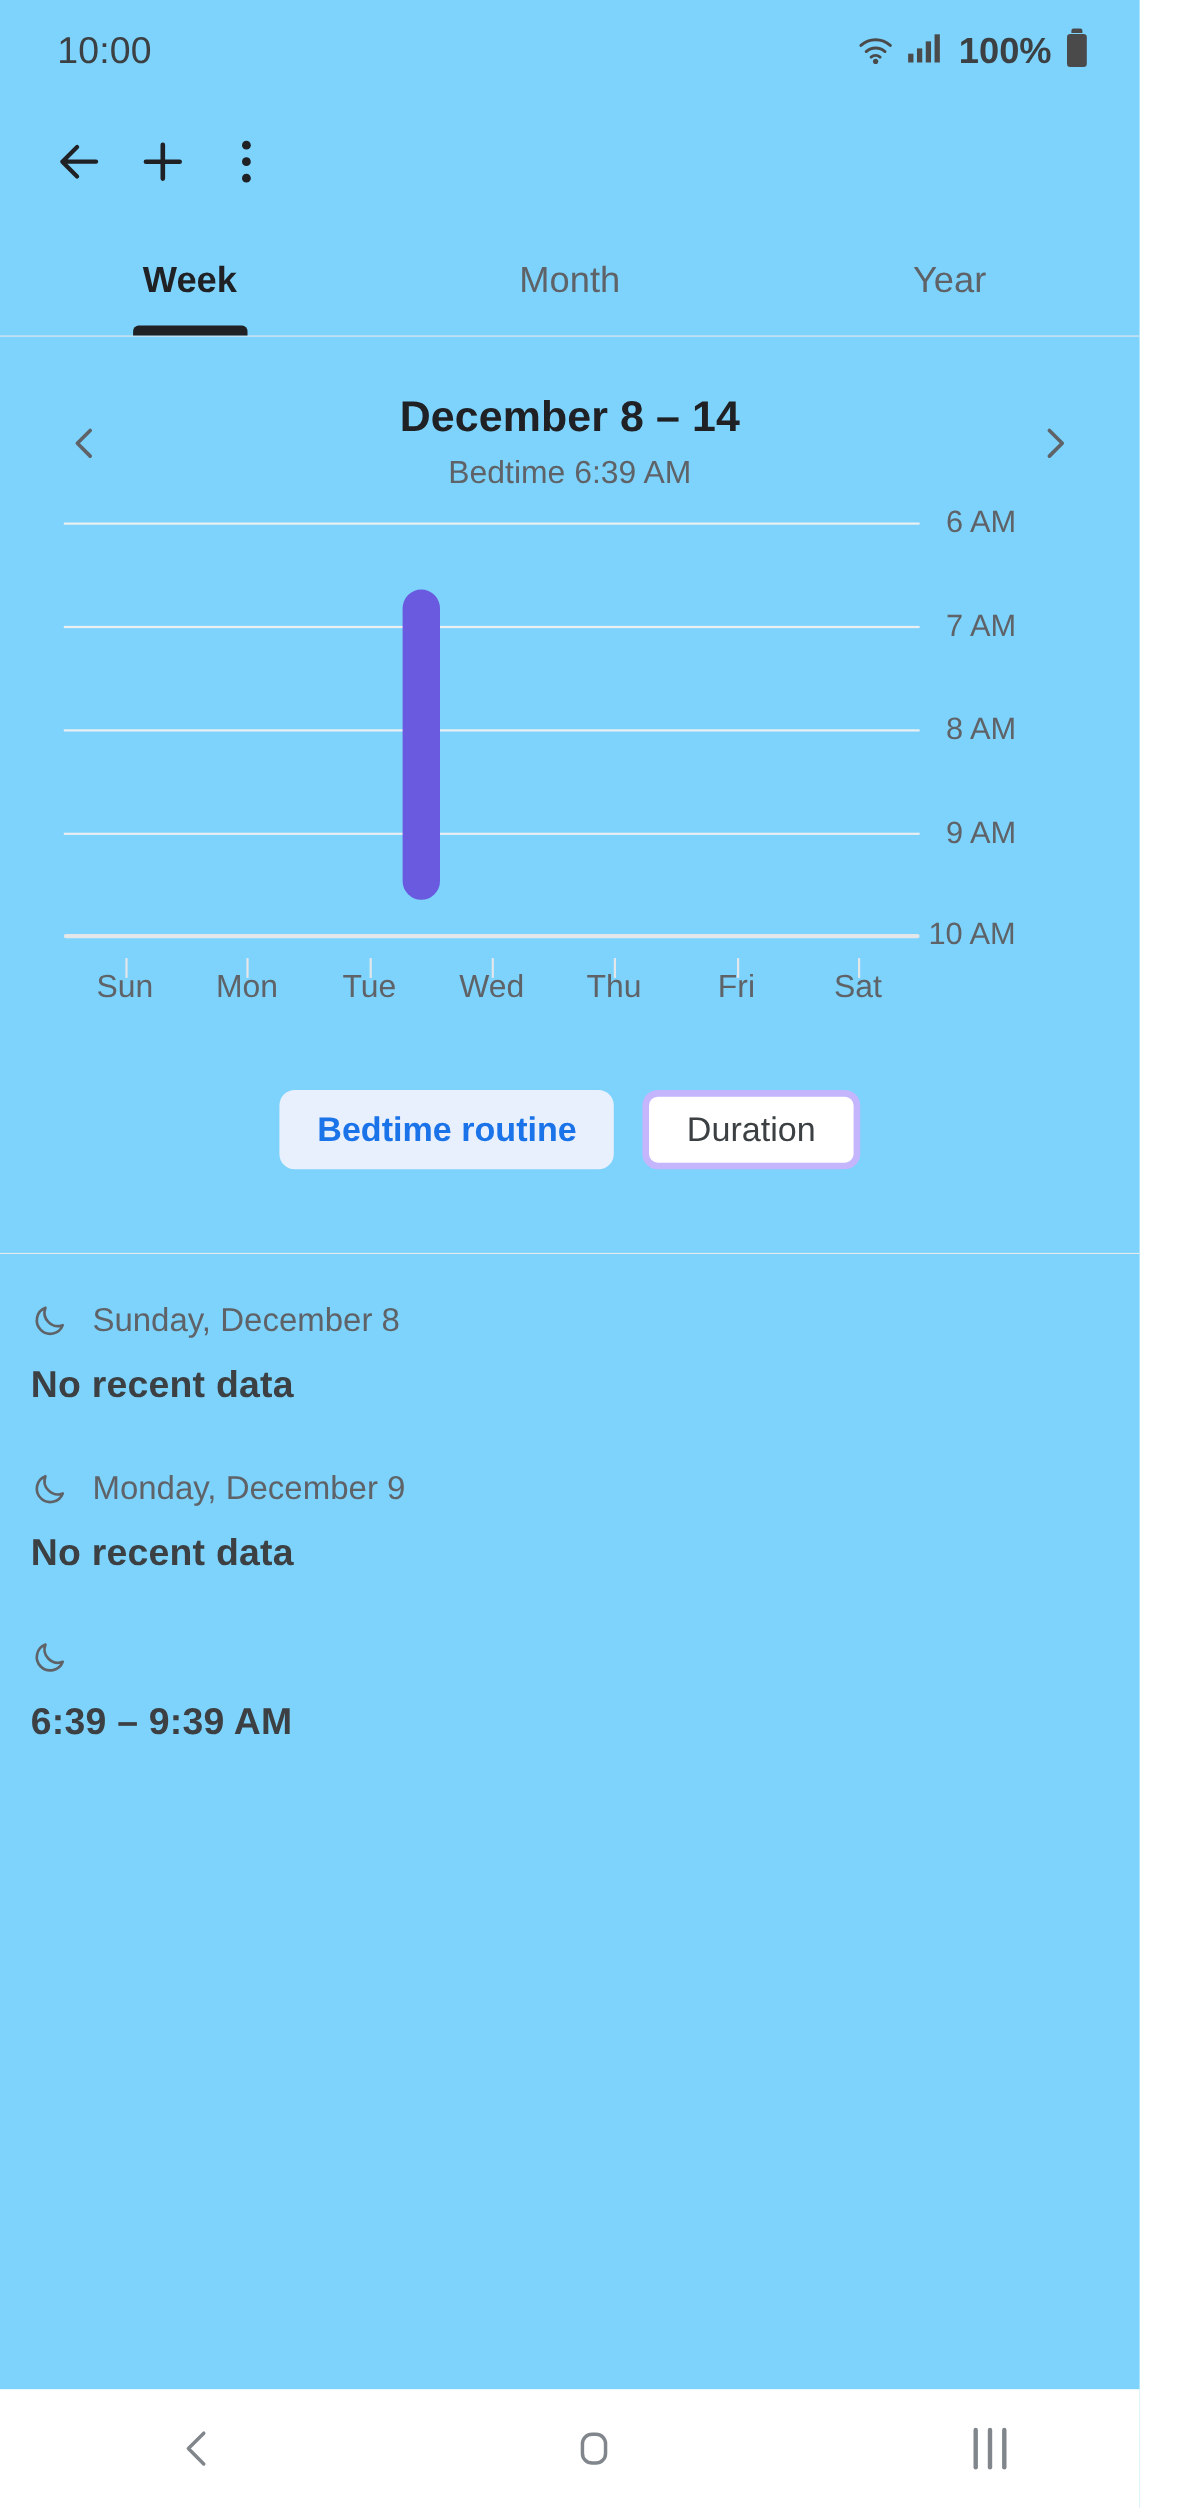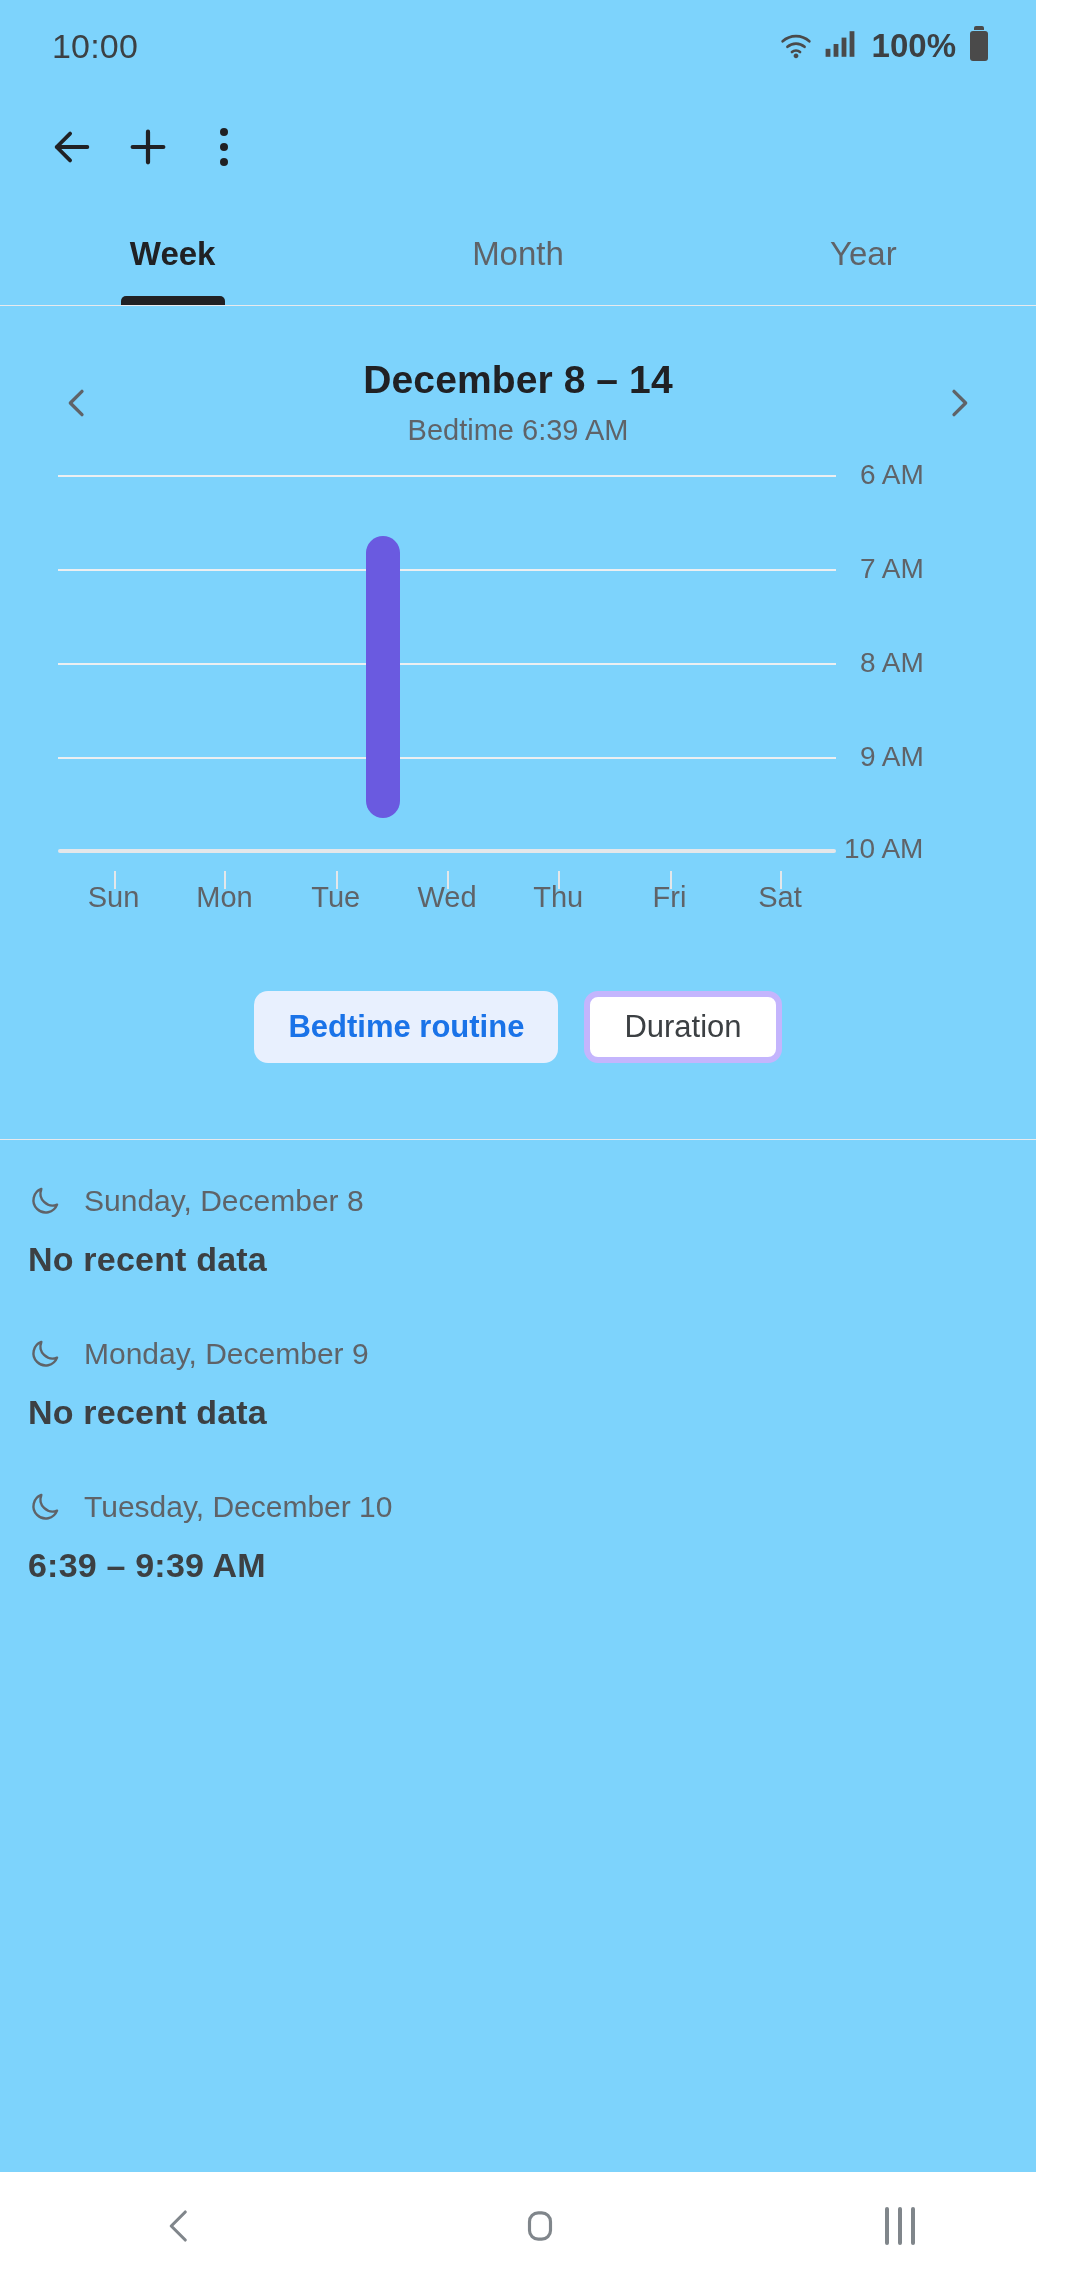--- a/index.html
+++ b/index.html
@@ -268,21 +268,20 @@
       <div class="entry-value">No recent data</div>
     </div>
 
     <div class="entry">
       <div class="entry-head">
         <span>
           <svg class="moon" viewBox="0 0 24 24">
             <path d="M20.5 14.6A8.6 8.6 0 0 1 9.4 3.5a8.6 8.6 0 1 0 11.1 11.1z" fill="none" stroke="#5f6368" stroke-width="1.7" stroke-linejoin="round"></path>
           </svg>
         </span>
-        <span class="entry-date">Tuesday, December 10</span>
       </div>
       <div class="entry-value">6:39 – 9:39 AM</div>
     </div>
 
   </div>
 
   <div class="navbar">
     <div class="navbtn">
       <svg width="42" height="42" viewBox="0 0 24 24">
         <path d="M15 4l-8 8 8 8" stroke="#80868b" stroke-width="1.8" fill="none" stroke-linecap="round" stroke-linejoin="round"></path>

